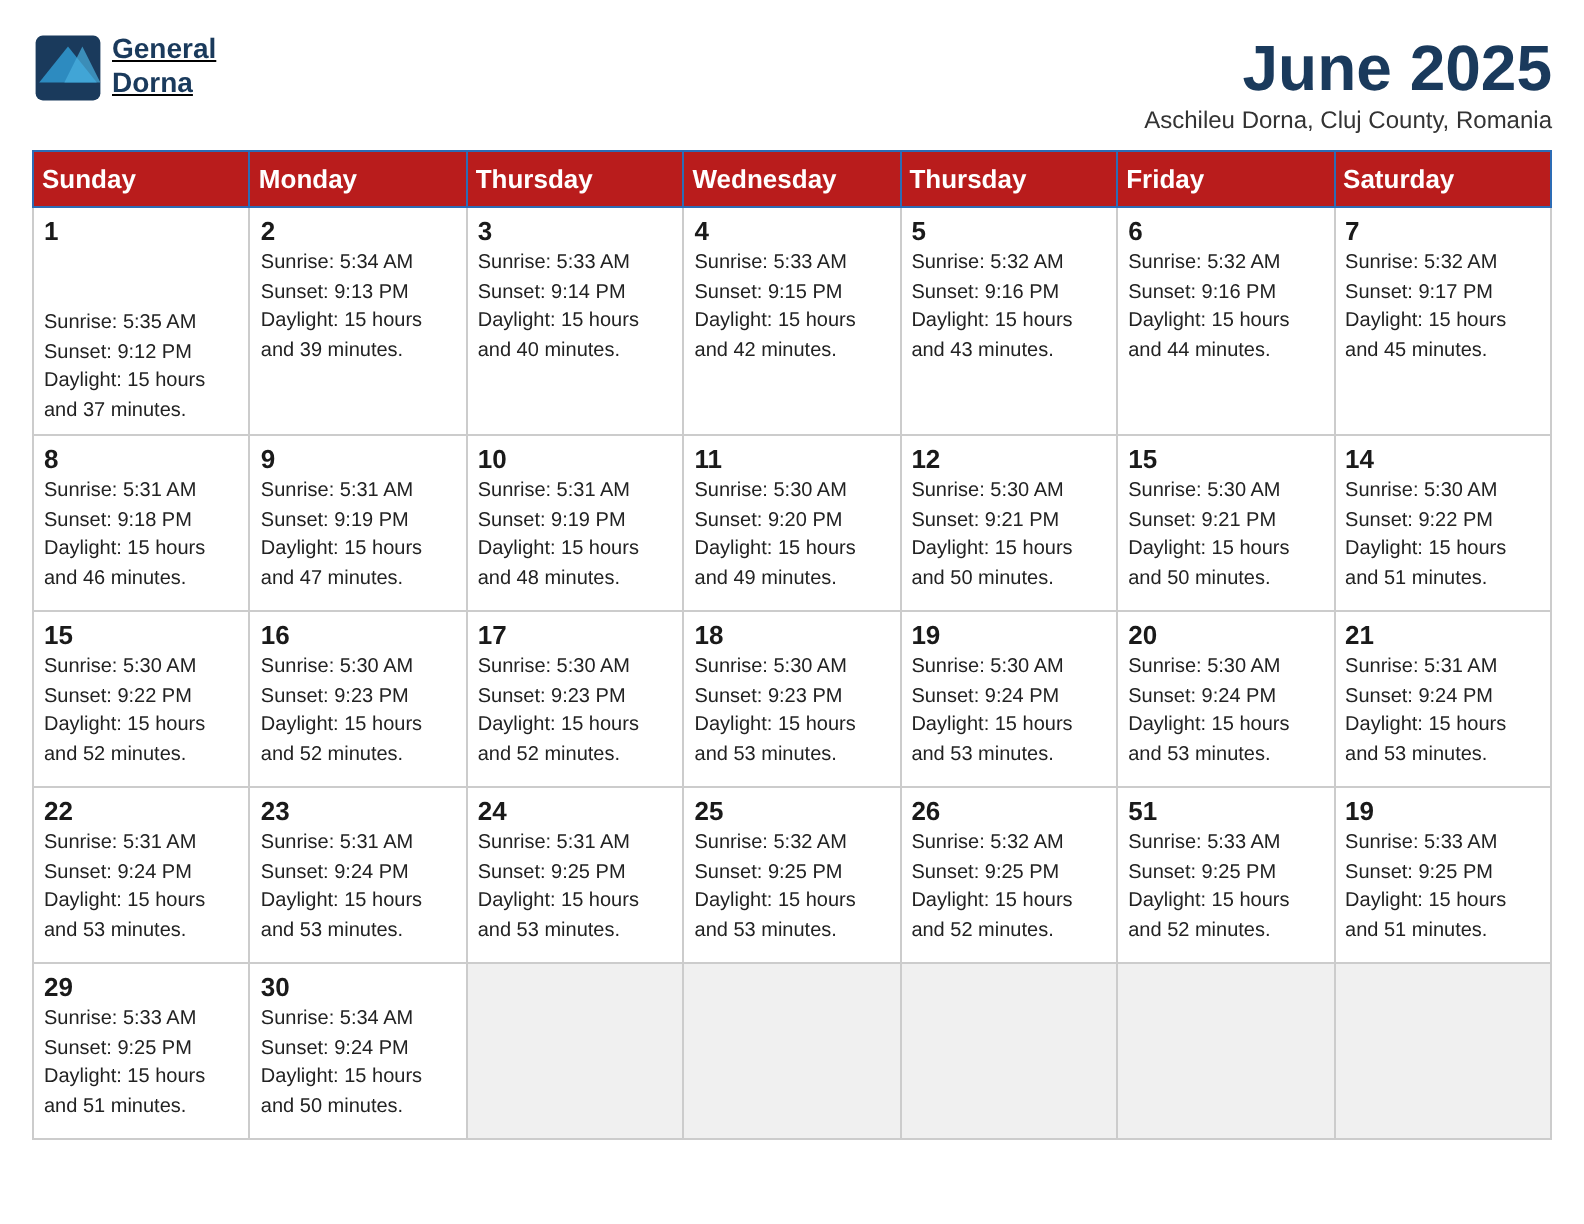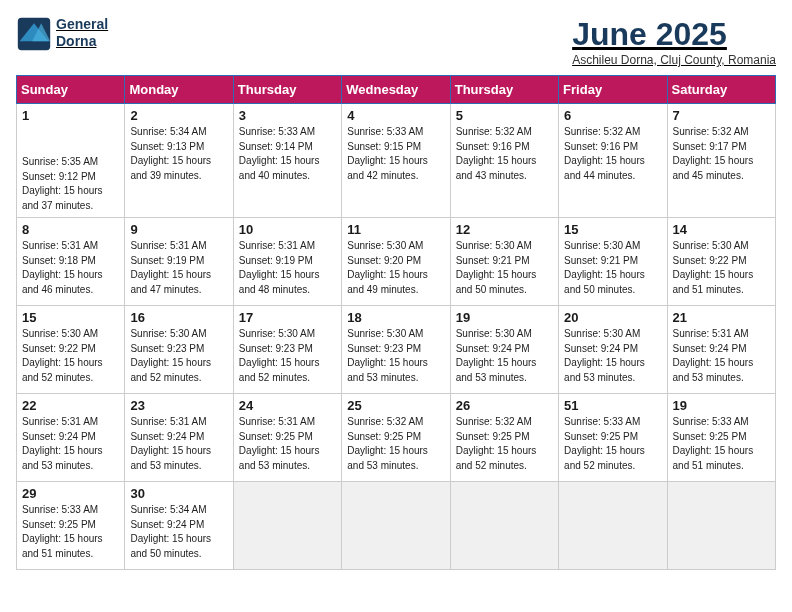--- a/index.html
+++ b/index.html
@@ -26,39 +26,38 @@
       font-size: 14px;
       font-weight: bold;
       color: #1a3a5c;
       line-height: 1.2;
     }
     .logo-icon {
       width: 36px;
       height: 36px;
     }
     .title-area {
-      text-align: left;
-      text-decoration: underline;
+      text-align: right;
     }
     .main-title {
       font-size: 32px;
       font-weight: bold;
       color: #1a3a5c;
     }
     .subtitle {
       font-size: 12px;
       color: #333;
     }
     .calendar {
       width: 100%;
       border-collapse: collapse;
       font-size: 10.5px;
     }
     .calendar th {
-      background: #be185d;
+      background: #b91c1c;
       color: #fff;
       padding: 6px 4px;
       text-align: left;
       font-size: 13px;
       font-weight: bold;
       border: 1px solid #2d6cb5;
     }
     .calendar td {
       border: 1px solid #ccc;
       vertical-align: top;

